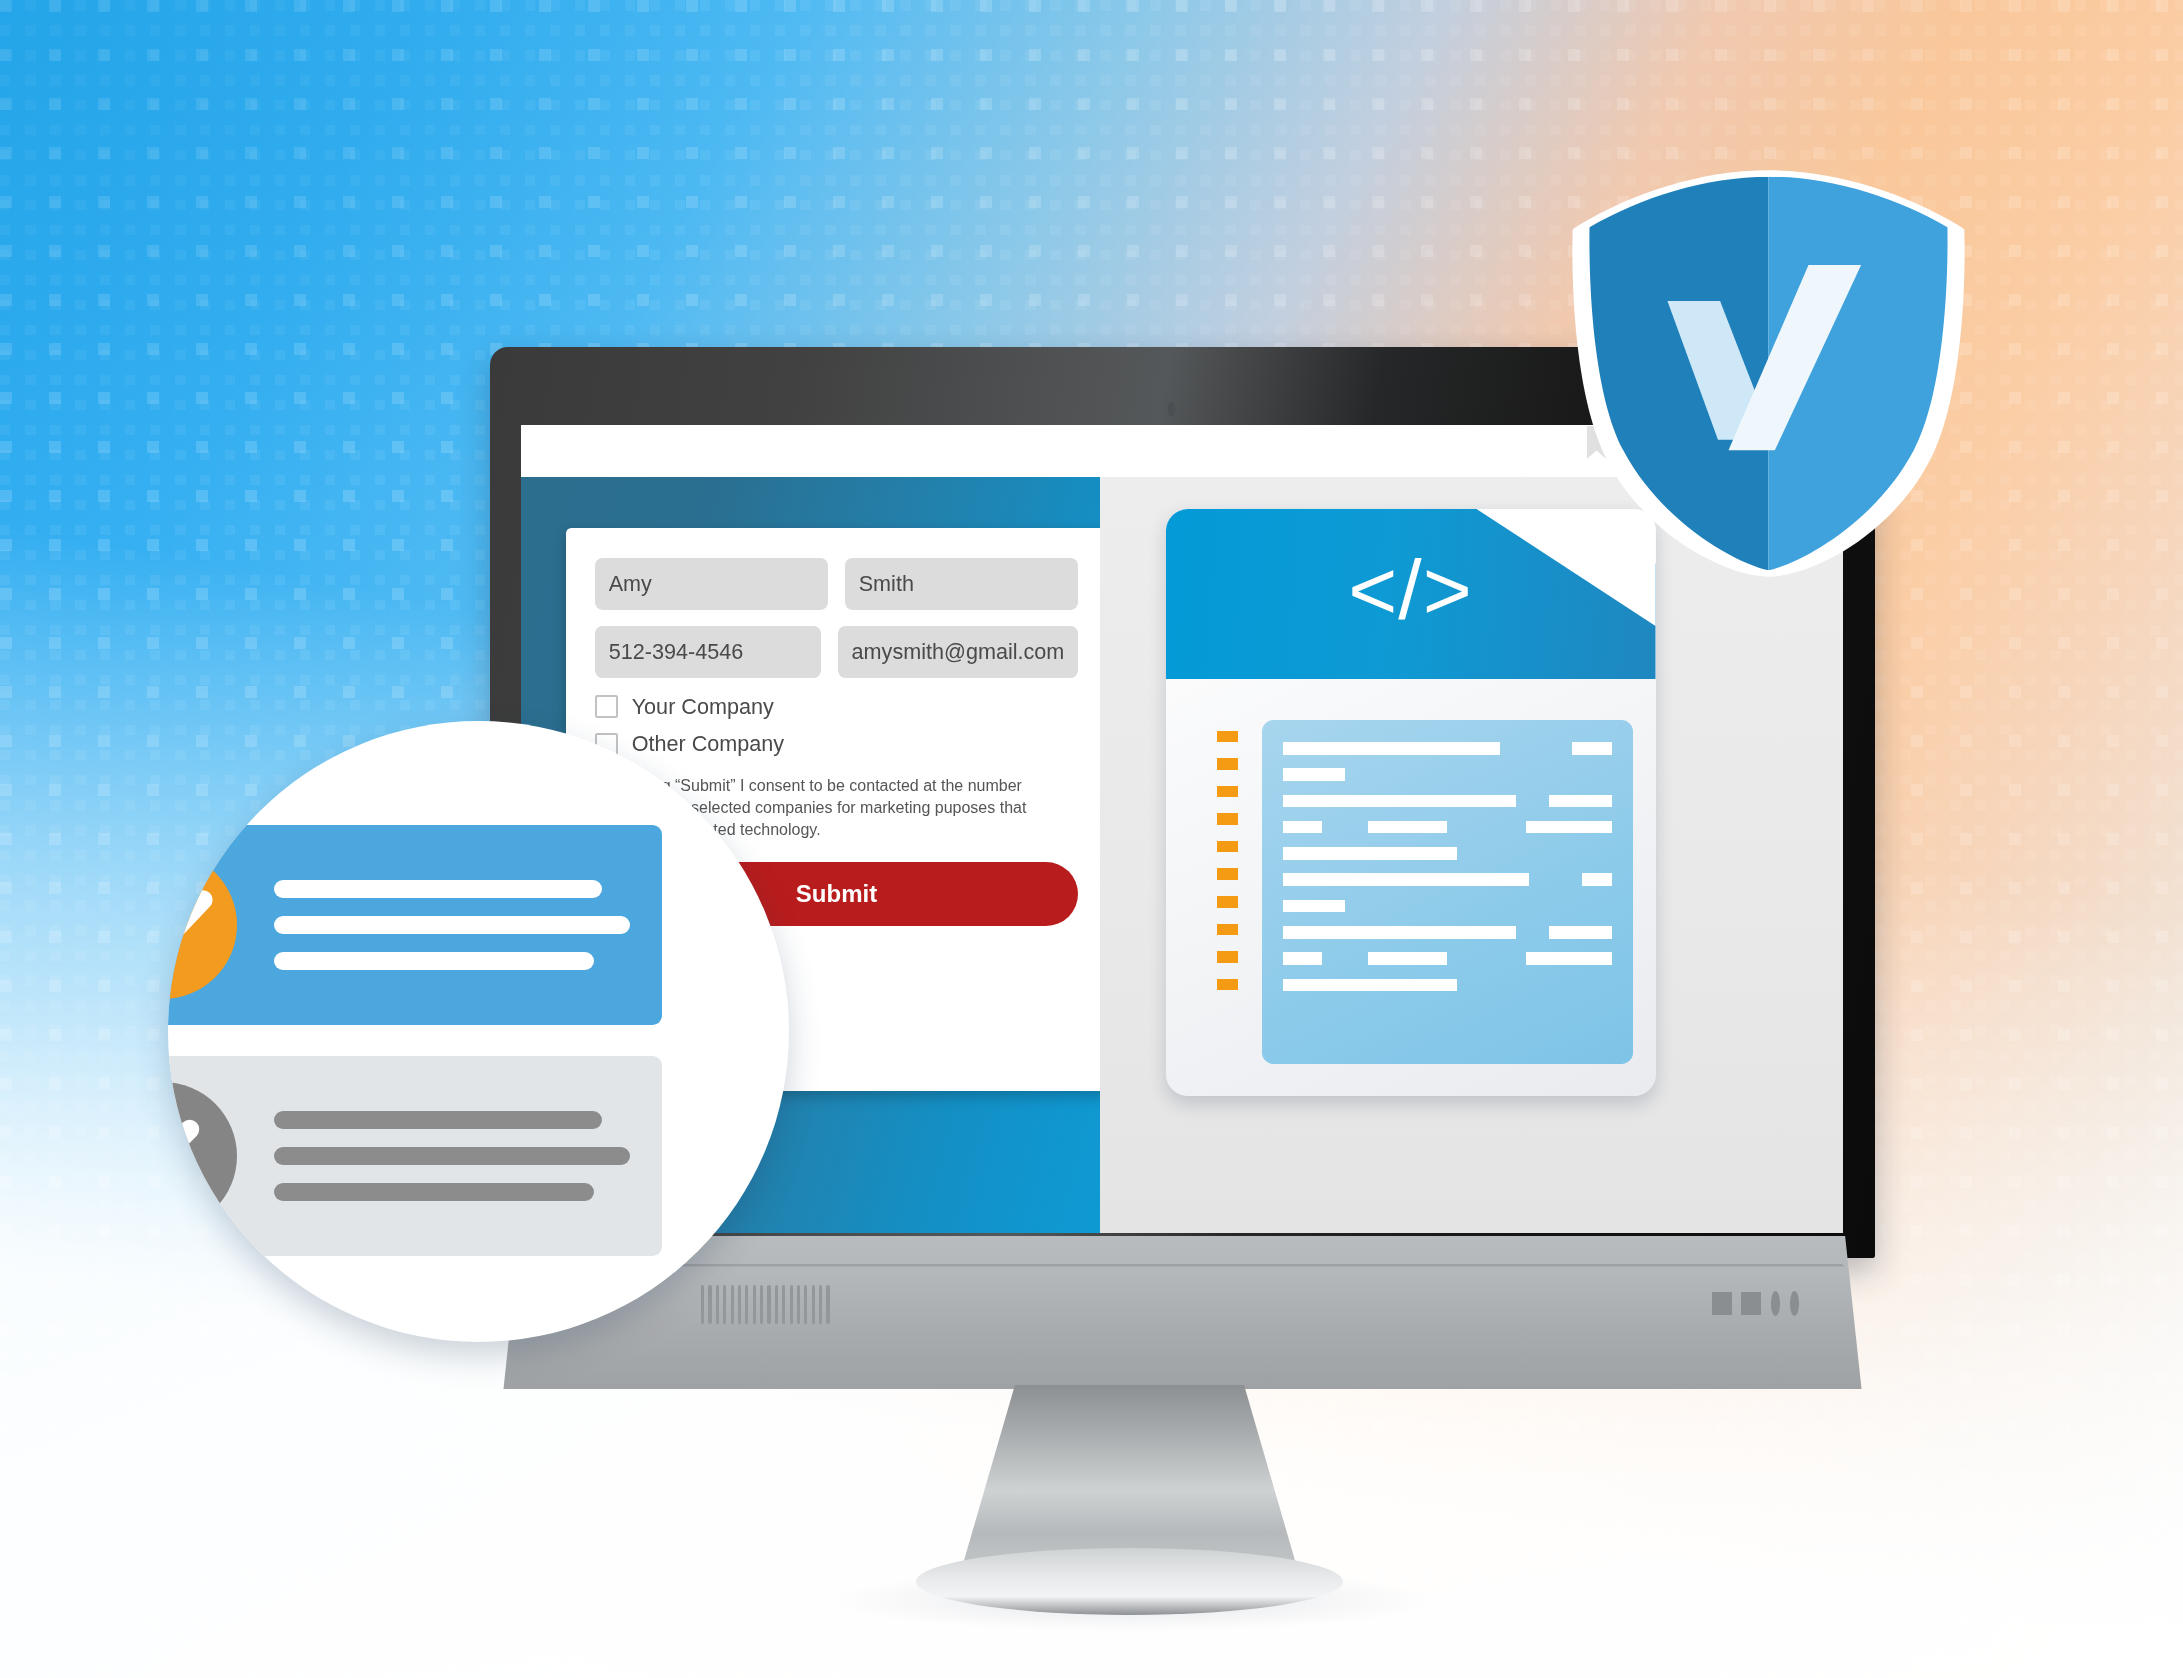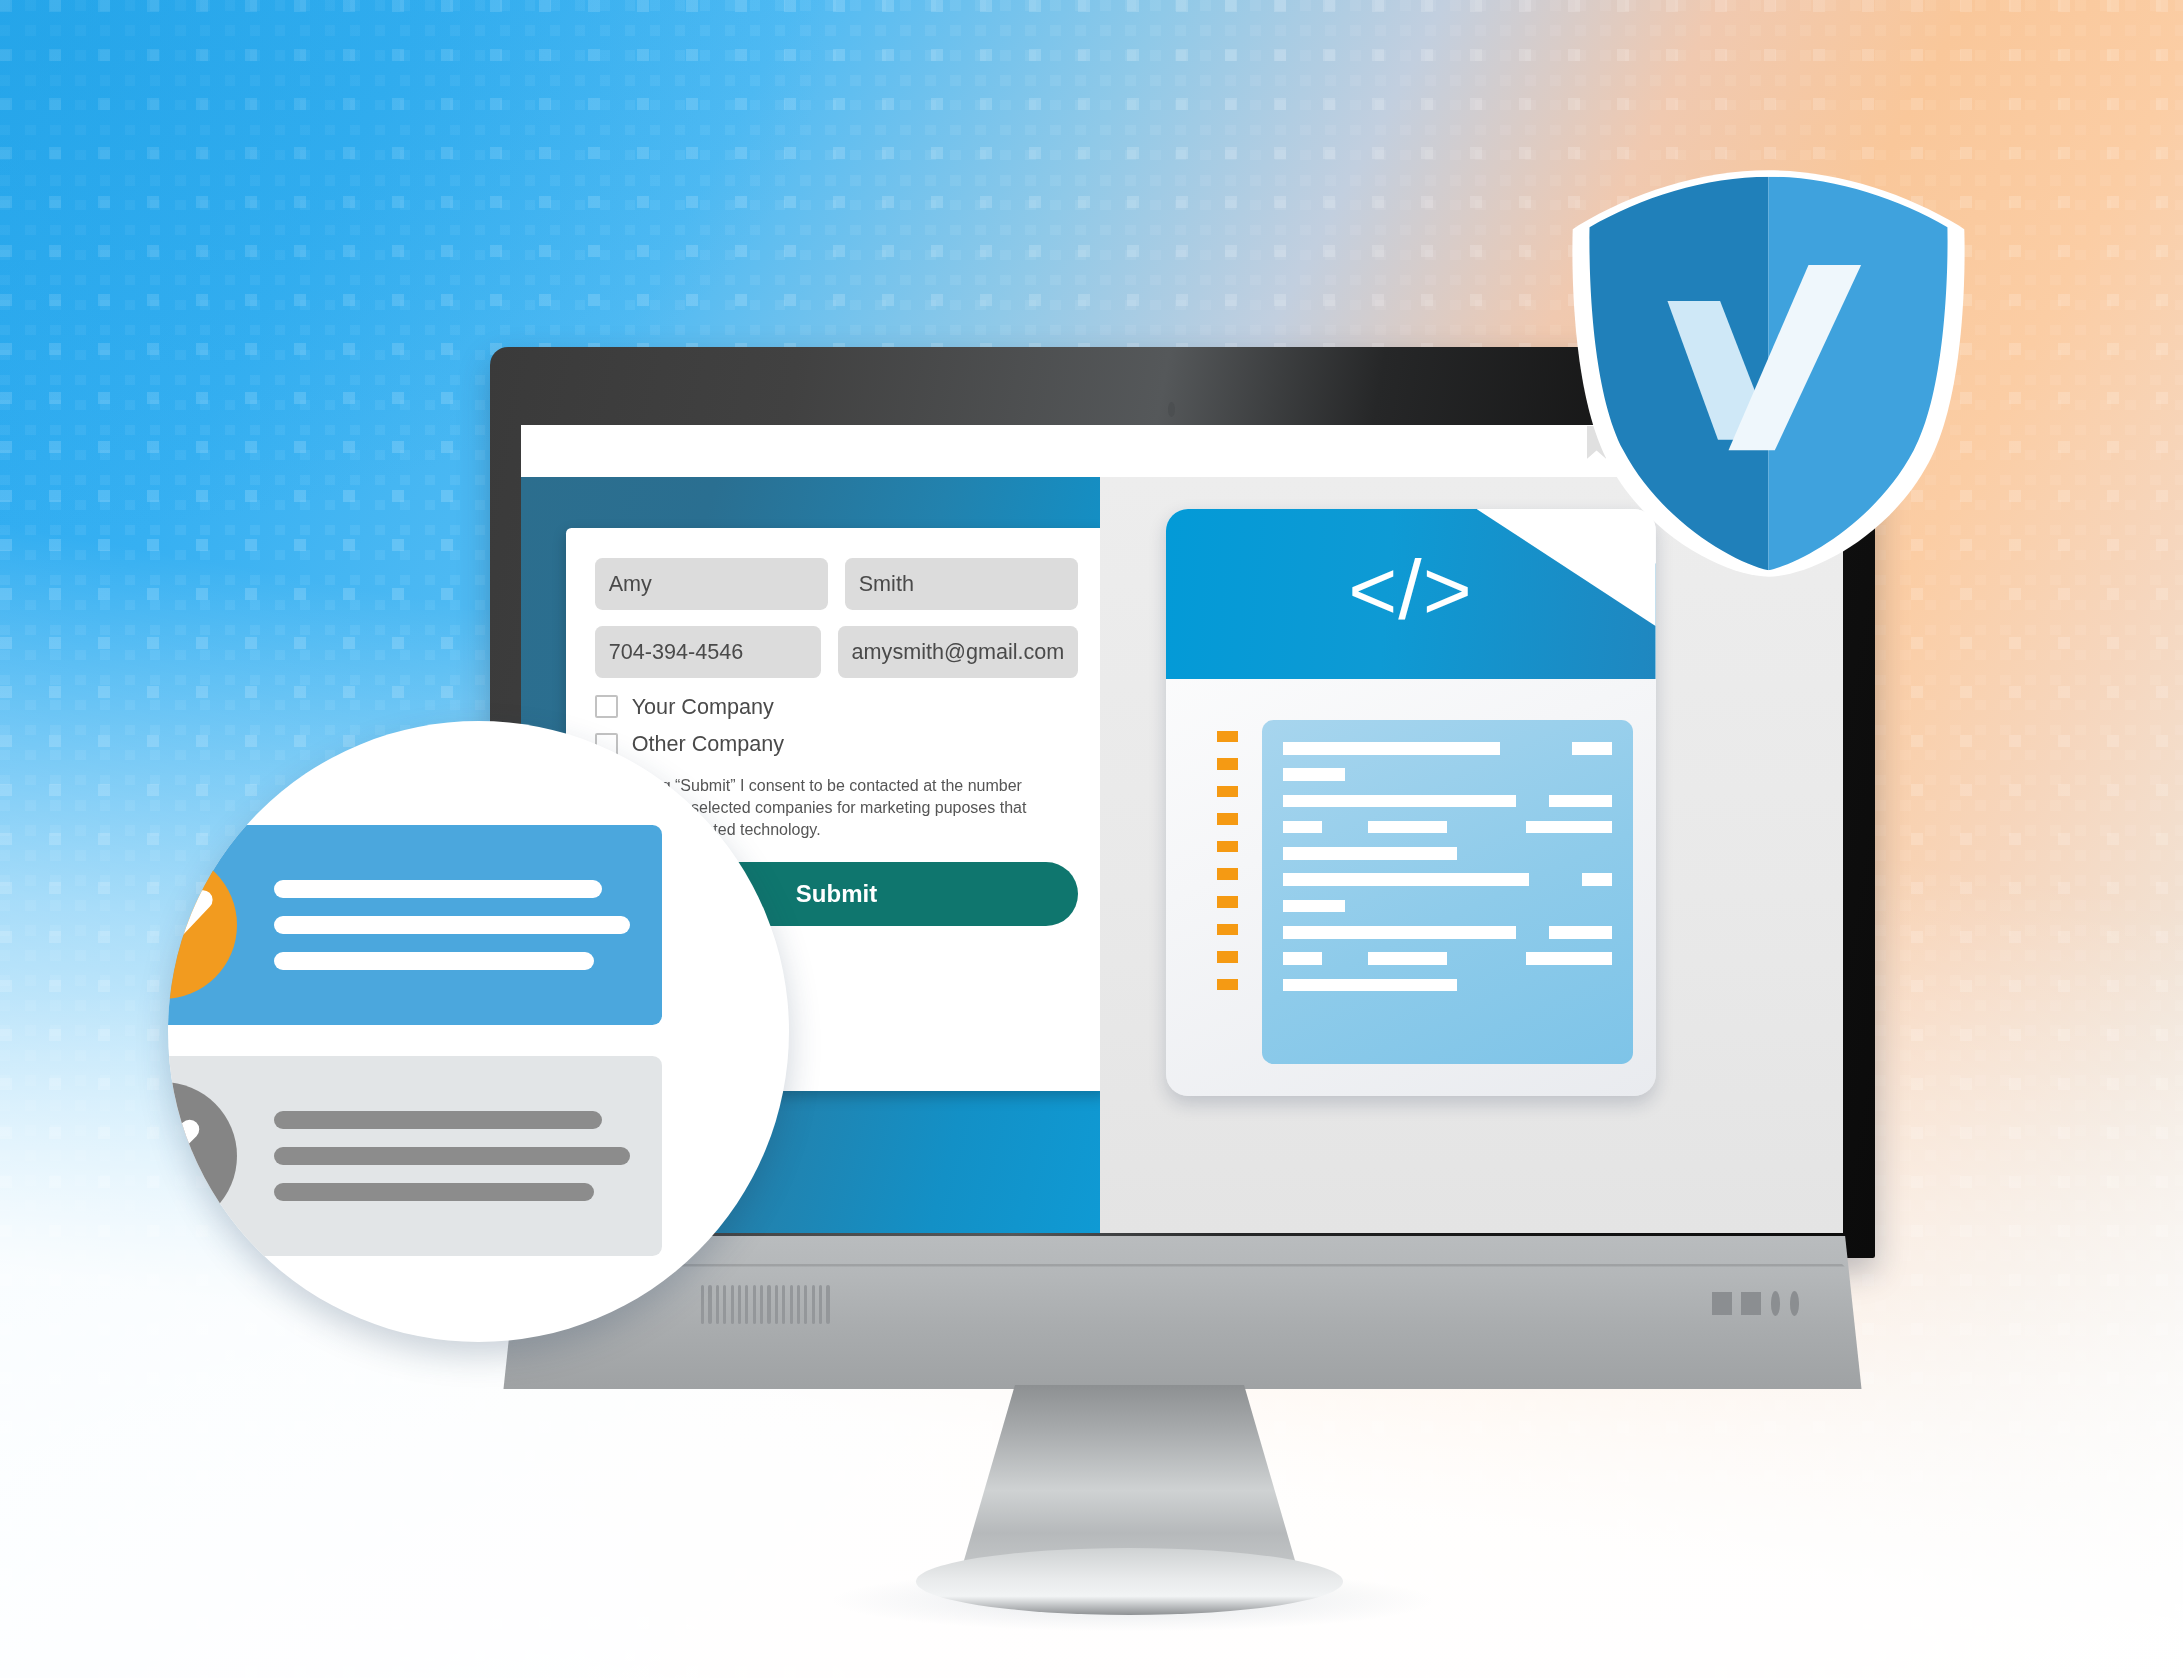--- a/index.html
+++ b/index.html
@@ -113,21 +113,21 @@
   .checkbox-row{ display:flex; align-items:center; gap:13.7px; margin-top:11.6px; }
   .checkbox{
     width:23px; height:23px; border:2.1px solid #c2c2c2; border-radius:2.1px; background:#fff; flex:0 0 auto;
   }
   .checkbox-label{ font-size:21.6px; color:#4a4a4a;text-align:right; }
   .consent{
     margin-top:18px; font-size:16px; line-height:1.36; color:#555; max-width:463px;
   }
   .submit-btn{
     margin-top:22px; height:64px; width:100%;
-    background:#0f766e; border-radius:32px; border:none;
+    background:#b91c1c; border-radius:32px; border:none;
     color:#fff; font-size:24px; font-weight:bold;
     display:flex; align-items:center; justify-content:center;
     cursor:pointer;
     text-align:right;
   }
 
   
   .code-card{
     position:absolute; left:66px; top:32px; width:490px; height:587px;
     border-radius:22px; overflow:hidden;
@@ -253,21 +253,21 @@
 
         <div class="page-left">
           <div class="form-card">
 
             <div class="field-row">
               <div class="field" title="First name">Amy</div>
               <div class="field" title="Last name">Smith</div>
             </div>
 
             <div class="field-row">
-              <div class="field" title="Phone number">704-394-4546</div>
+              <div class="field" title="Phone number">512-394-4546</div>
               <div class="field" title="Email address">amysmith@gmail.com</div>
             </div>
 
             <div class="checkbox-row">
               <div class="checkbox"></div>
               <div class="checkbox-label">Your Company</div>
             </div>
 
             <div class="checkbox-row">
               <div class="checkbox"></div>

